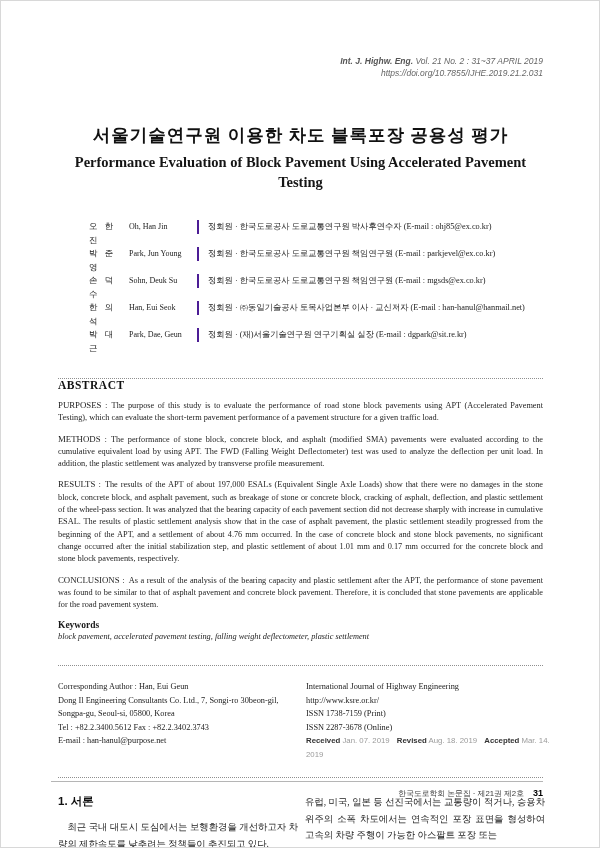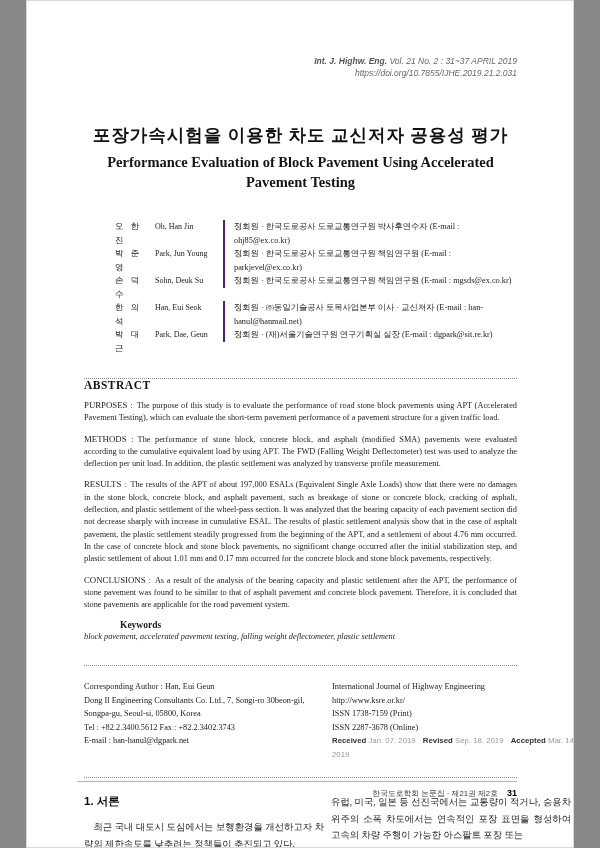--- a/index.html
+++ b/index.html
@@ -1,19 +1,19 @@
 <!DOCTYPE html>
 <html><head>
 <meta charset="utf-8">
 <style>
   * { margin:0; padding:0; box-sizing:border-box; }
   html,body { background:#888; }
   .page {
     position:relative;
-    width:548px; height:848px;
+    width:600px; height:848px;
     margin:0 auto;
     background:#ffffff;
     border:1px solid #d8d8d8;
     overflow:hidden;
     font-family:"Liberation Serif","DejaVu Serif",serif;
     color:#1b1b1b;
     padding:54px 56px 0 57px;
   }
   
   .jheader {
@@ -50,21 +50,21 @@
   .a-aff { border-left:2px solid #4c1d95; padding-left:9px; font-size:8.3px; color:#222; }
   
   .dotrule { border-top:1px dotted #8f8f8f; height:0; }
   .rule1 { margin-top:23px; }
   .rule2 { margin-top:24px; }
   .rule3 { margin-top:16px; }
   
   .abs-h { font-size:11.5px; font-weight:700; letter-spacing:0.5px; color:#111; }
   .abs-p { margin-top:8px; font-size:8.3px; line-height:12.3px; text-align:justify; color:#1d1d1d; }
   .abs-label { font-weight:400; font-size:8.8px; margin-right:4px; }
-  .kw-h { margin-top:9px; font-size:9.5px; font-weight:700;margin-left:36px; }
+  .kw-h { margin-top:9px; font-size:9.5px; font-weight:700; }
   .kw-t { margin-top:2px; font-size:8.3px; font-style:italic; color:#1d1d1d; }
   
   .info { margin-top:14px; display:flex; }
   .info-col { width:247px; flex:none; font-size:8.3px; line-height:13.5px; color:#222; }
   .info-col.right { margin-left:1px; }
   .dates { font-family:"Liberation Sans","DejaVu Sans",sans-serif; font-size:7.8px; }
   .dates b { color:#333; font-weight:700; }
   .dates .dval { color:#9a9a9a; margin-right:5px; }
   
   .intro { margin-top:16px; display:flex; }
@@ -96,21 +96,21 @@
 <div class="page">
 
   <div class="jheader">
     <div>
       <span class="jbold">Int. J. Highw. Eng.</span>
       <span>Vol. 21 No. 2 : 31~37  APRIL 2019</span>
     </div>
     <div>https://doi.org/10.7855/IJHE.2019.21.2.031</div>
   </div>
 
-  <h1 class="title-kr">포장가속시험을 이용한 차도 교신저자 공용성 평가</h1>
+  <h1 class="title-kr">서울기술연구원 이용한 차도 블록포장 공용성 평가</h1>
   <h2 class="title-en">Performance Evaluation of Block Pavement Using Accelerated Pavement Testing</h2>
 
   <div class="authors">
     <div class="author-row">
       <span class="a-kr">오 한 진</span>
       <span class="a-en">Oh, Han Jin</span>
       <span class="a-aff">정회원 · 한국도로공사 도로교통연구원 박사후연수자 (E-mail : ohj85@ex.co.kr)</span>
     </div>
     <div class="author-row">
       <span class="a-kr">박 준 영</span>
@@ -155,32 +155,32 @@
   <div class="kw-t">block pavement, accelerated pavement testing, falling weight deflectometer, plastic settlement</div>
 
   <div class="dotrule rule2"></div>
 
   <div class="info">
     <div class="info-col">
       <div>Corresponding Author : Han, Eui Geun</div>
       <div>Dong Il Engineering Consultants Co. Ltd., 7, Songi-ro 30beon-gil,</div>
       <div>Songpa-gu, Seoul-si, 05800, Korea</div>
       <div>Tel : +82.2.3400.5612    Fax : +82.2.3402.3743</div>
-      <div>E-mail : han-hanul@dgpark.net</div>
+      <div>E-mail : han-hanul@purpose.net</div>
     </div>
     <div class="info-col right">
       <div>International Journal of Highway Engineering</div>
       <div>http://www.ksre.or.kr/</div>
       <div>ISSN 1738-7159 (Print)</div>
       <div>ISSN 2287-3678 (Online)</div>
       <div class="dates">
         <b>Received</b>
         <span class="dval">Jan. 07. 2019</span>
         <b>Revised</b>
-        <span class="dval">Sep. 18. 2019</span>
+        <span class="dval">Aug. 18. 2019</span>
         <b>Accepted</b>
         <span class="dval">Mar. 14. 2019</span>
       </div>
     </div>
   </div>
 
   <div class="dotrule rule3"></div>
 
   <div class="intro">
     <div class="intro-col">

